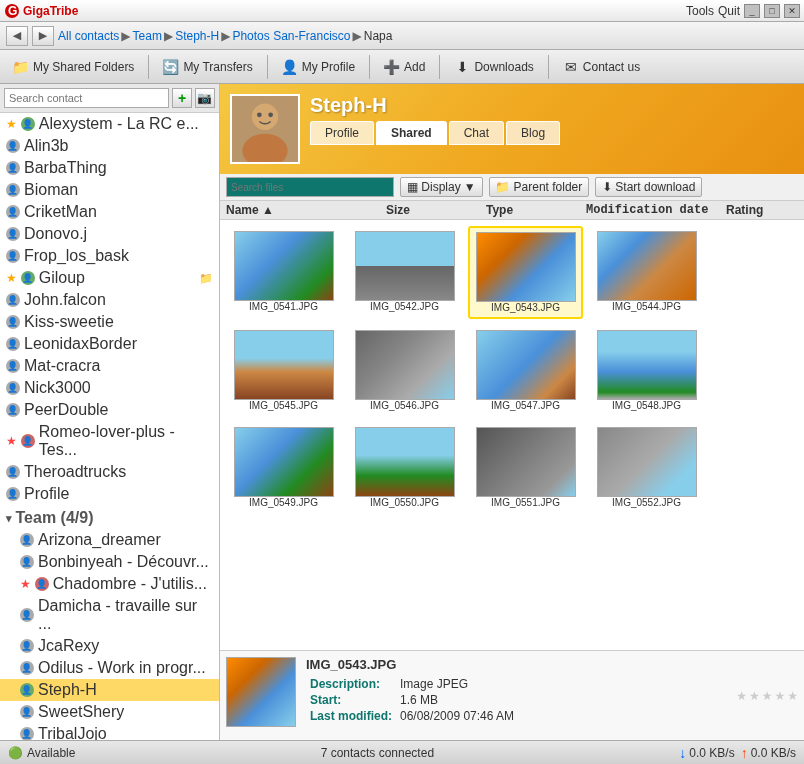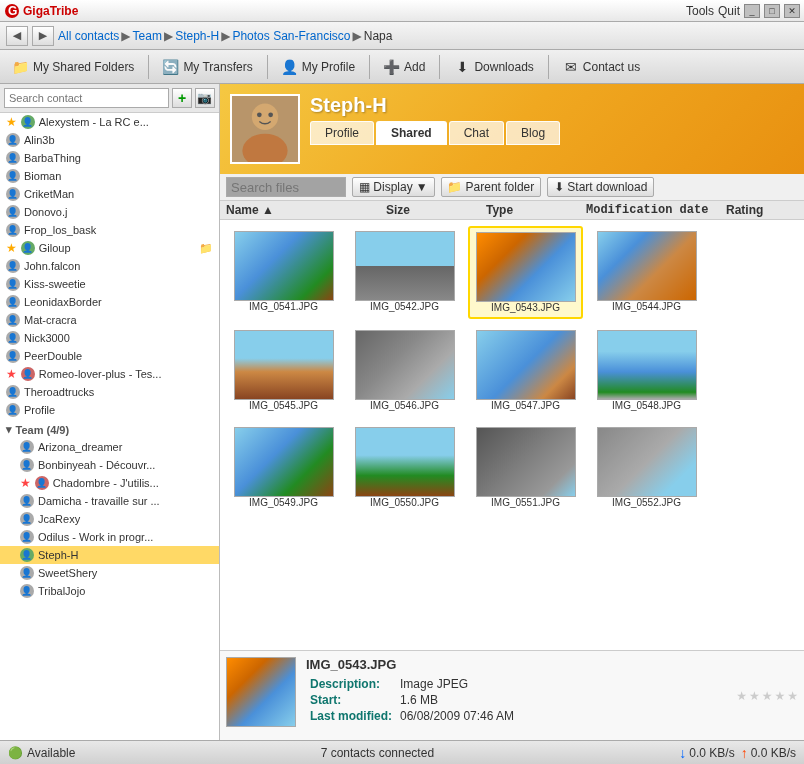--- a/index.html
+++ b/index.html
@@ -112,21 +112,21 @@
       background: #fff;
     }
     .contact-item {
       display: flex; align-items: center; gap: 4px;
       padding: 2px 6px; cursor: pointer; color: #333;
     }
     .contact-item.selected { background: #ffd966; }
     .contact-item.group-header { font-weight: bold; color: #555; padding-top: 4px; }
     .contact-icon { width: 14px; height: 14px; border-radius: 50%; background: #aaa; display:inline-flex; align-items:center; justify-content:center; font-size:9px; color:#fff; flex-shrink:0; }
     .contact-icon.online { background: #66aa66; }
-    .contact-name { font-size: 11px; }
+    .contact-name { font-size: 16px; }
 
     
     #content {
       flex: 1;
       display: flex;
       flex-direction: column;
       background: #f5f5f5;
       overflow: hidden;
     }
 
@@ -161,22 +161,22 @@
     
     #files-toolbar {
       background: #f0f0f0;
       border-bottom: 1px solid #ccc;
       padding: 3px 6px;
       display: flex;
       align-items: center;
       gap: 6px;
     }
     #files-toolbar input {
-      width: 120px; height: 20px; border: 1px solid #aaa; background: #a3a3a3;
-      padding: 0 4px; font-size: 13px;
+      width: 168px; height: 20px; border: 1px solid #aaa; background: #0f766e;
+      padding: 0 4px; font-size: 10px;
     }
     .files-btn {
       display: flex; align-items: center; gap: 3px; padding: 2px 6px;
       background: linear-gradient(to bottom,#fff,#ddd); border: 1px solid #aaa;
       cursor: pointer; font-size: 11px; border-radius: 2px; color: #333;
     }
 
     
     #files-cols {
       background: #e8e8e8;

